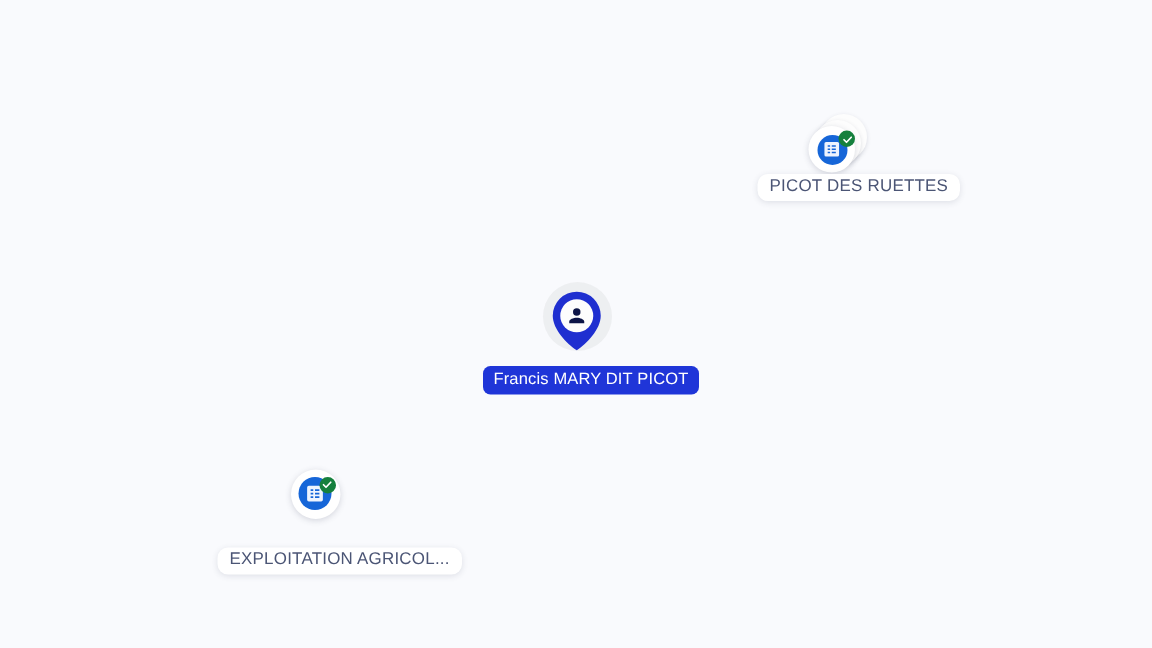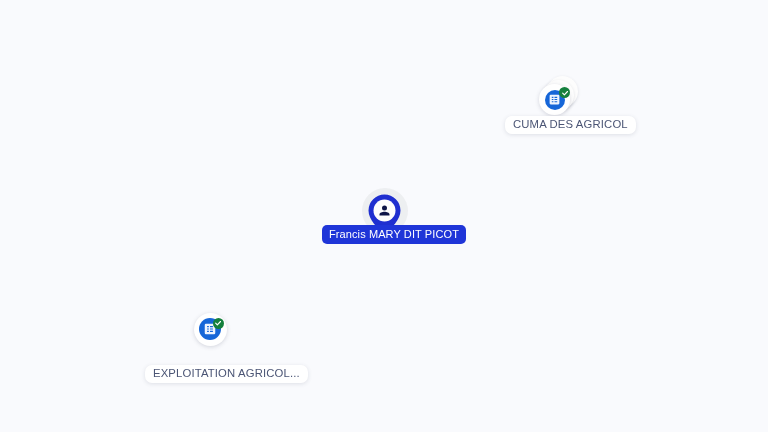--- a/index.html
+++ b/index.html
@@ -55,28 +55,28 @@
     <div class="co-main" style="left:539px;top:84px;width:31px;height:31px;"></div>
     <div class="co-blue" style="left:544.5px;top:89.5px;width:20px;height:20px;"></div>
     <svg class="ico" style="position:absolute;left:548px;top:93px;width:13px;height:13px;" viewBox="0 0 24 24" fill="#eef4fe">
       <path d="M19 3H5a2 2 0 0 0-2 2v14a2 2 0 0 0 2 2h14a2 2 0 0 0 2-2V5a2 2 0 0 0-2-2zm-9 14H7v-2h3v2zm0-4H7v-2h3v2zm0-4H7V7h3v2zm7 8h-5v-2h5v2zm0-4h-5v-2h5v2zm0-4h-5V7h5v2z"></path>
     </svg>
     <div class="co-badge" style="left:559px;top:87px;width:11px;height:11px;">
       <svg width="8" height="8" viewBox="0 0 24 24" fill="none" stroke="#ffffff" stroke-width="3.4" stroke-linecap="round" stroke-linejoin="round">
         <path d="M5 12.5 10 17.5 19.5 7.5"></path>
       </svg>
     </div>
-    <div class="co-label" style="left:505px;top:116px;">CUMA DES AGRICOL</div>
+    <div class="co-label" style="left:505px;top:116px;">PICOT DES RUETTES</div>
   </div>
 
   <div class="node">
     <div class="pin-halo" style="left:362px;top:188px;width:46px;height:46px;"></div>
     <svg style="position:absolute;left:366px;top:192px;width:37px;height:44px;" viewBox="0 0 37 44">
       <path d="M18.5 2.5a16 16 0 0 0-16 16c0 9 9.2 18.5 16 23 6.8-4.5 16-14 16-23a16 16 0 0 0-16-16z" fill="#1f2fd0"></path>
       <circle cx="18.5" cy="18.5" r="11" fill="#fdfdfd"></circle>
     </svg>
     <svg style="position:absolute;left:377px;top:203px;width:15px;height:15px;" viewBox="0 0 24 24" fill="#0d1547">
       <path d="M12 12a4 4 0 1 0 0-8 4 4 0 0 0 0 8zm0 2c-3.6 0-8 1.8-8 4v2h16v-2c0-2.2-4.4-4-8-4z"></path>
     </svg>
-    <div class="person-label" style="left:322px;top:225px;">Francis MARY DIT PICOT</div>
+    <div class="person-label" style="left:322px;top:244px;">Francis MARY DIT PICOT</div>
   </div>
 
 </div>
 
 </body></html>

